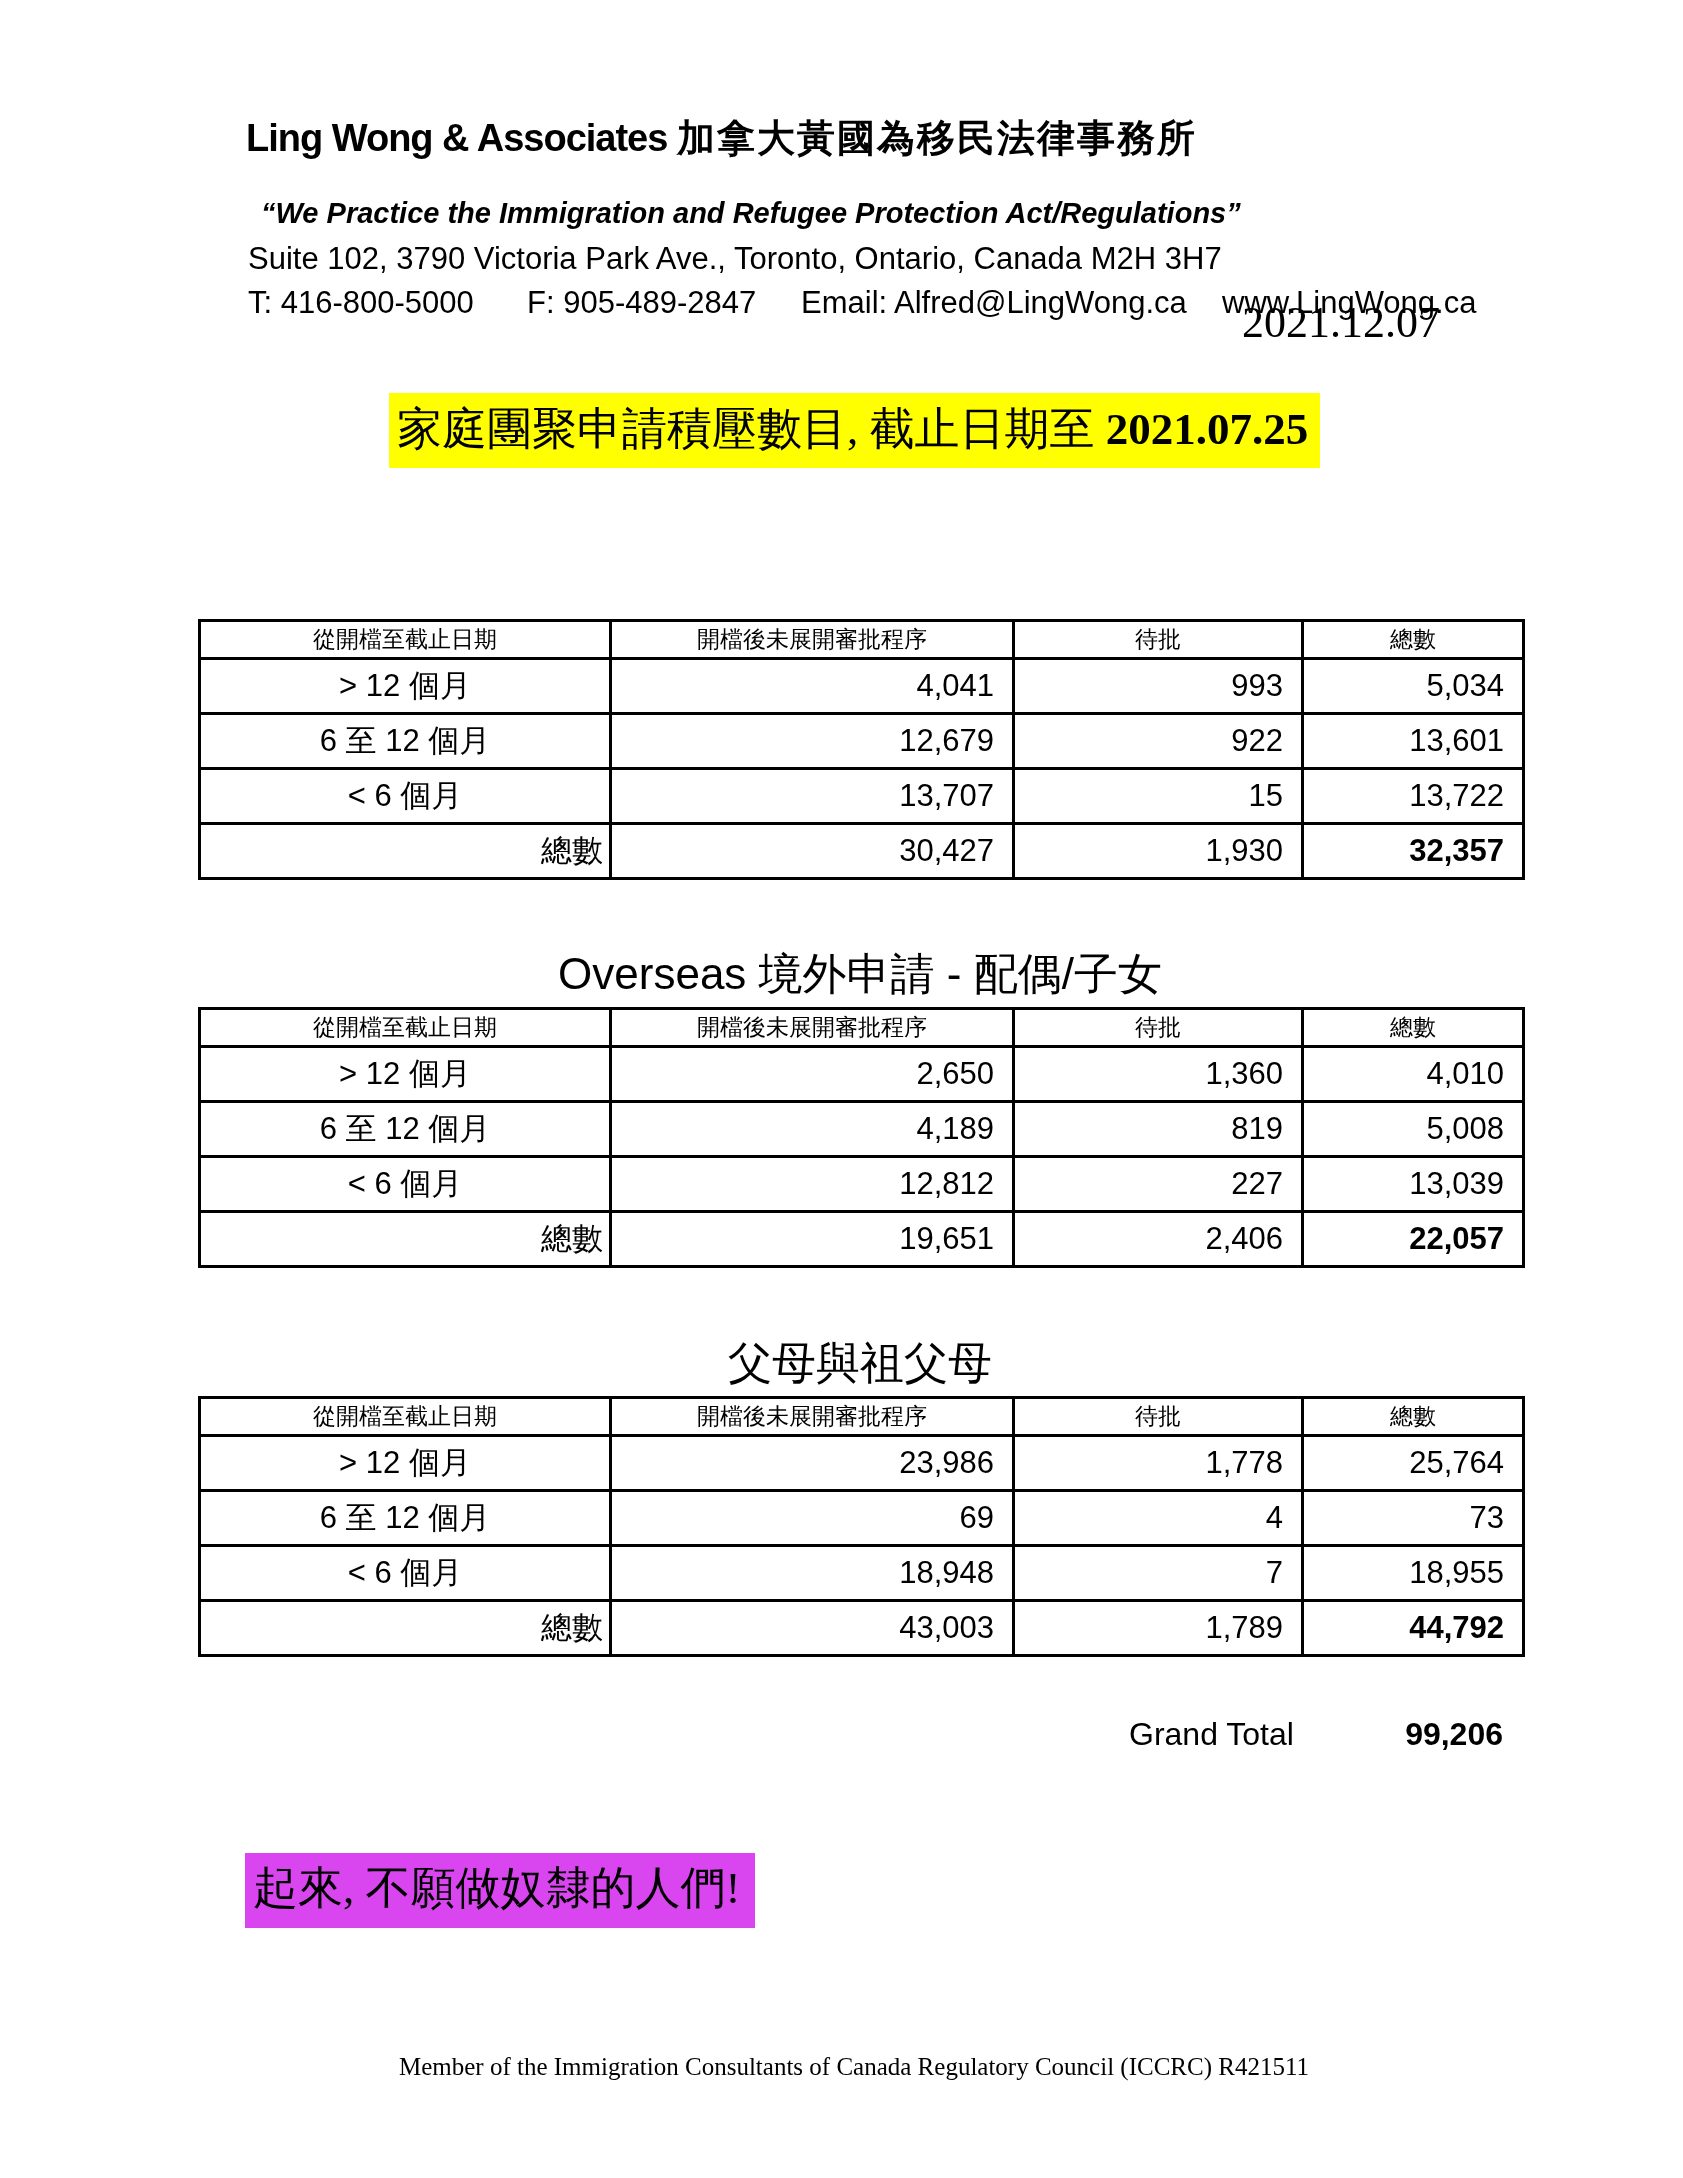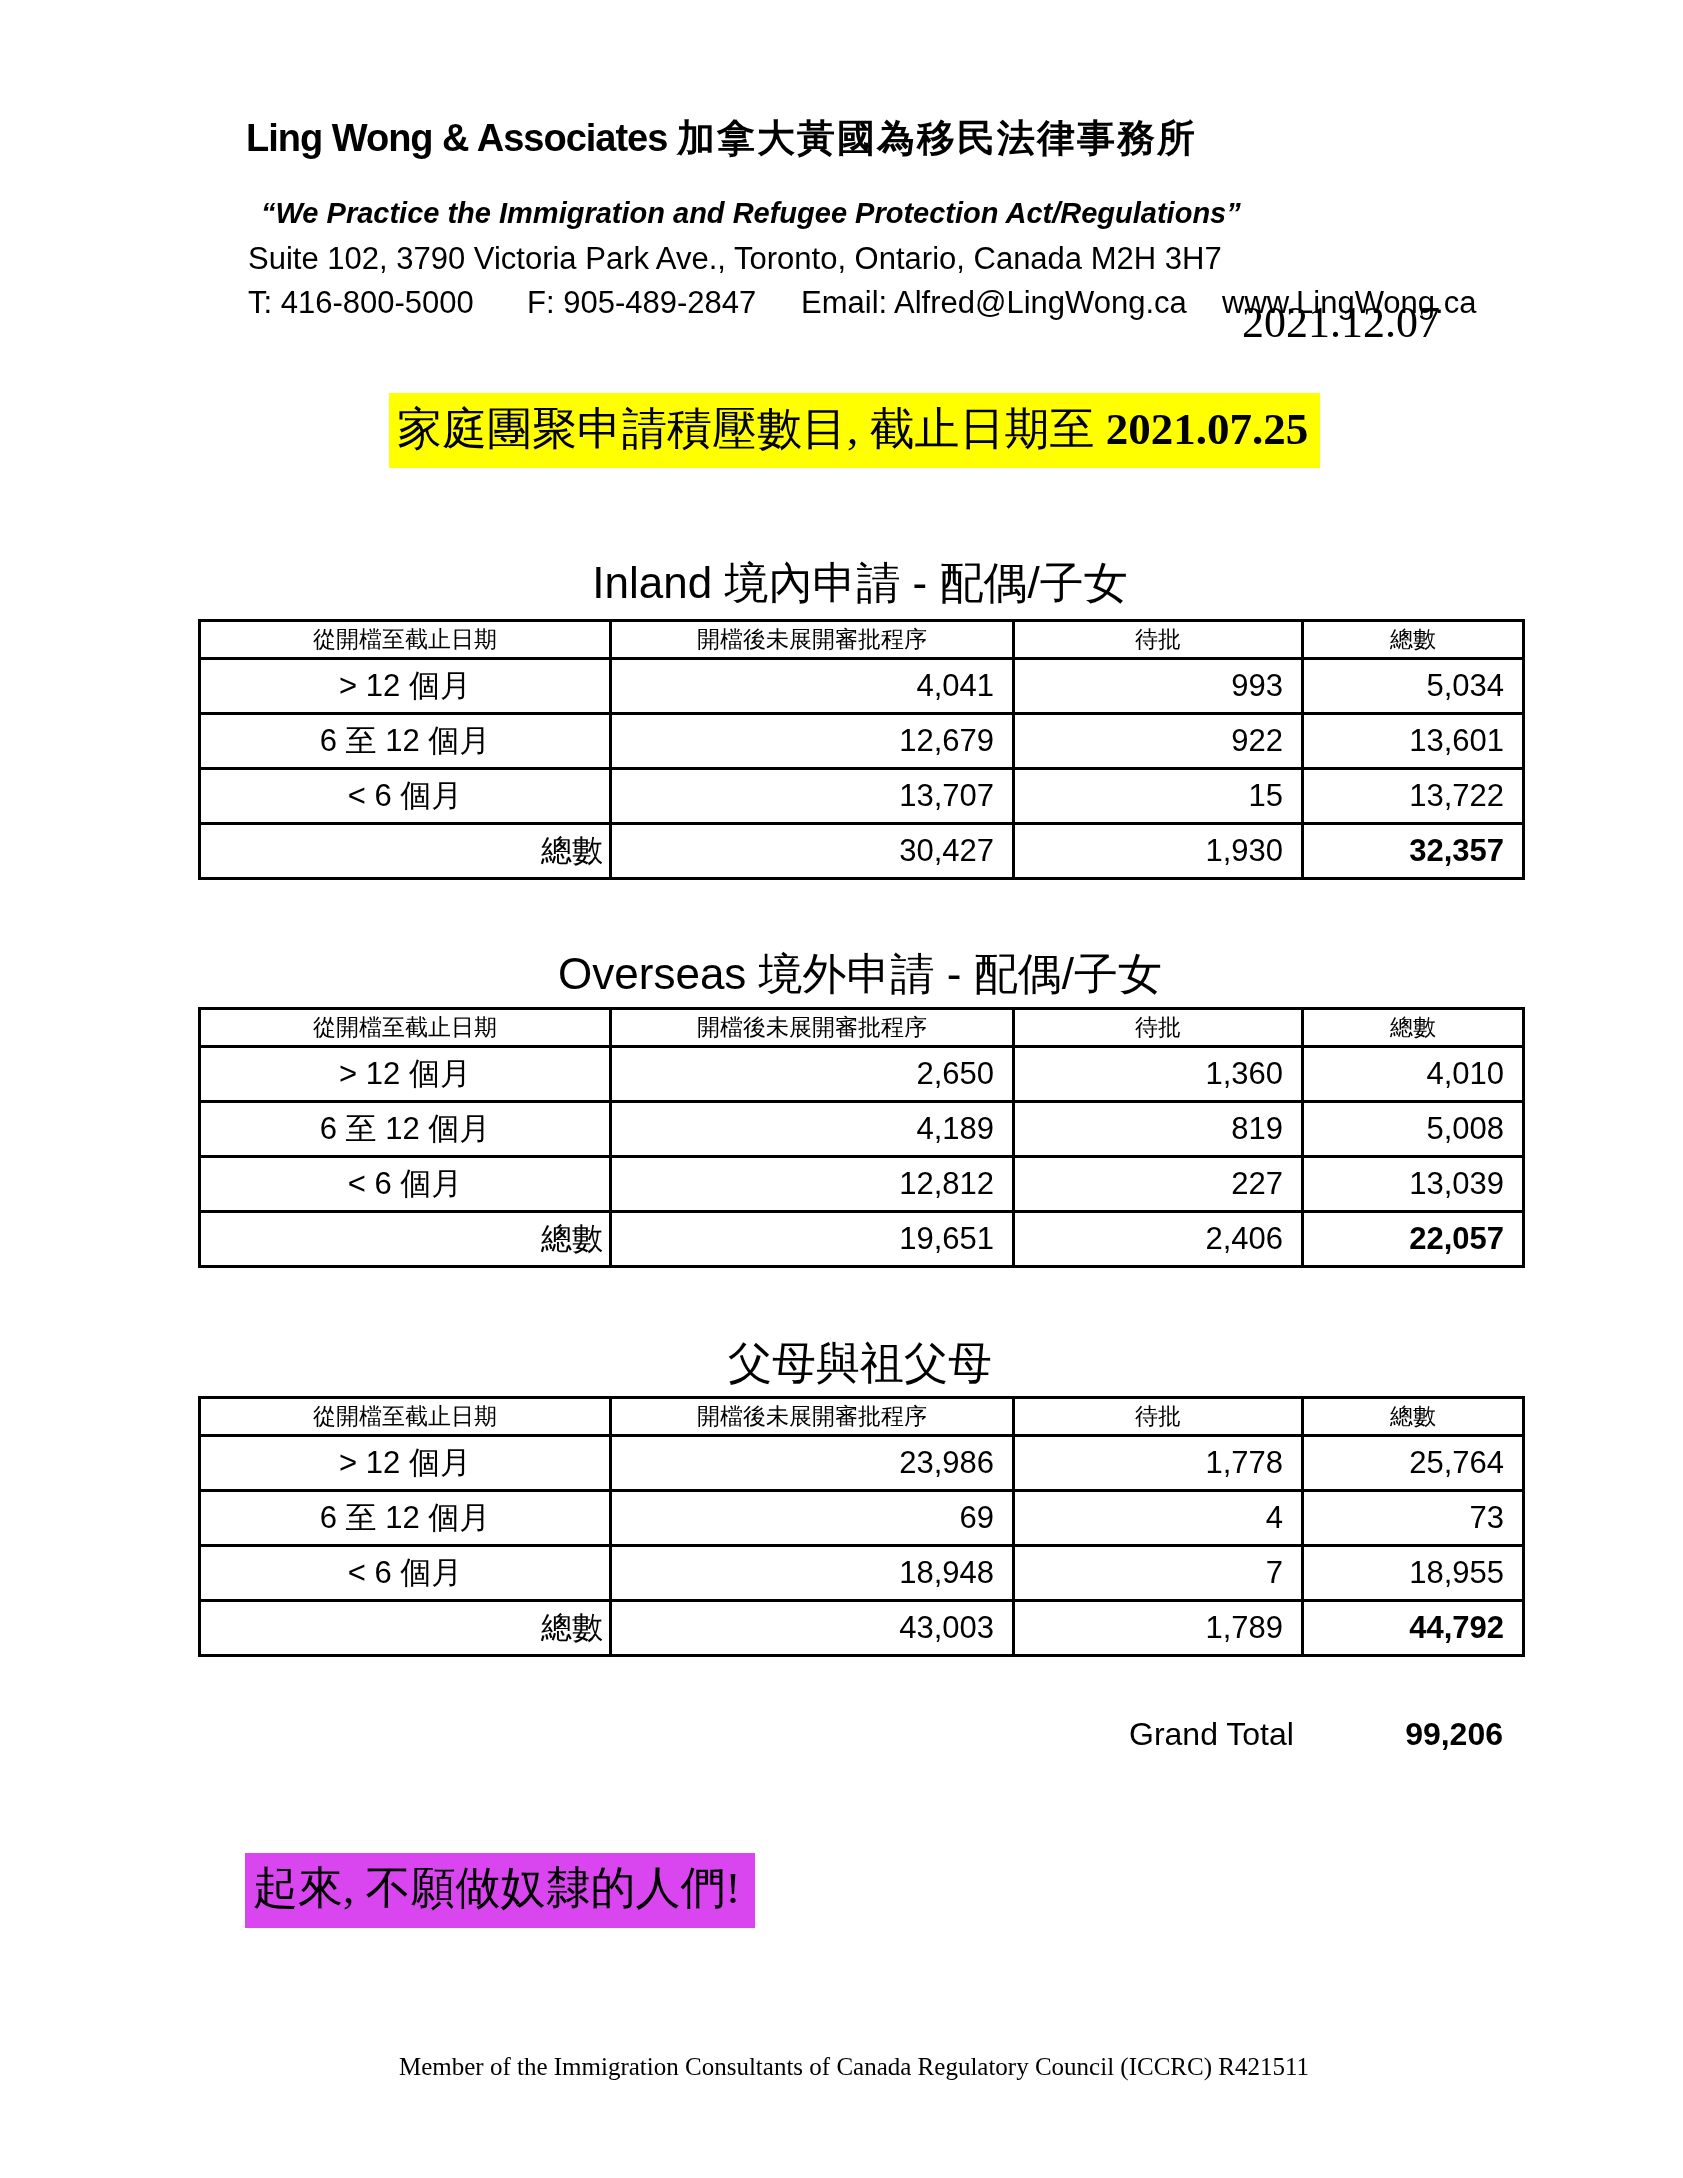--- a/index.html
+++ b/index.html
@@ -69,21 +69,20 @@
     <span class="c-email">Email: Alfred@LingWong.ca</span>
     <span class="c-site">www.LingWong.ca</span>
   </div>
 
   <div class="abs date">2021.12.07</div>
 
   <div class="abs doc-title">
     <span>家庭團聚申請積壓數目, 截止日期至 </span><span class="dt-date">2021.07.25</span>
   </div>
 
-  <h2 class="abs section-title t1-title">Inland 境內申請 - 配偶/子女</h2>
   <table class="data t1">
     <colgroup>
         <col style="width:411px">
         <col style="width:403px">
         <col style="width:289px">
         <col style="width:221px">
       </colgroup>
     <tbody>
       <tr class="hdr">
         <td>從開檔至截止日期</td>

